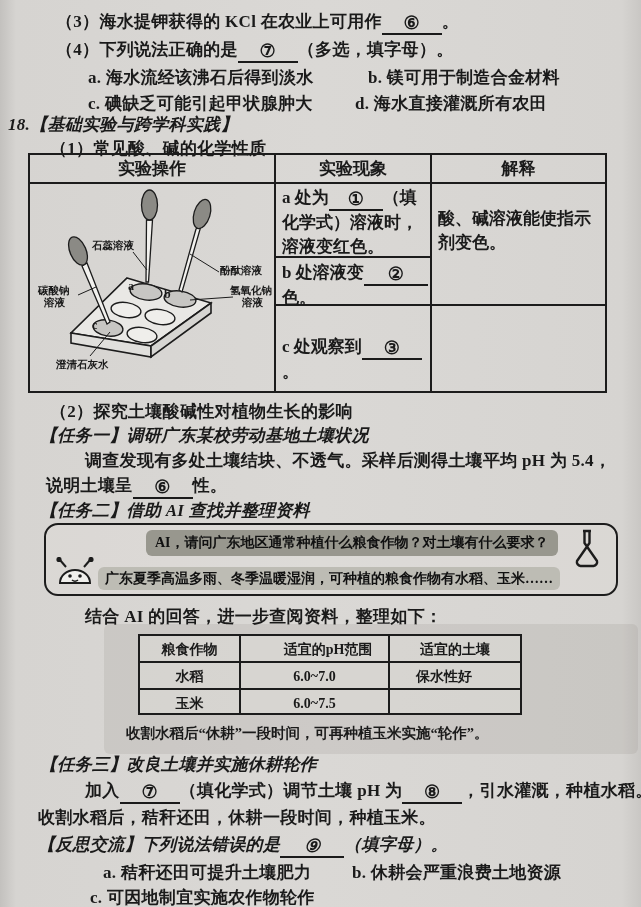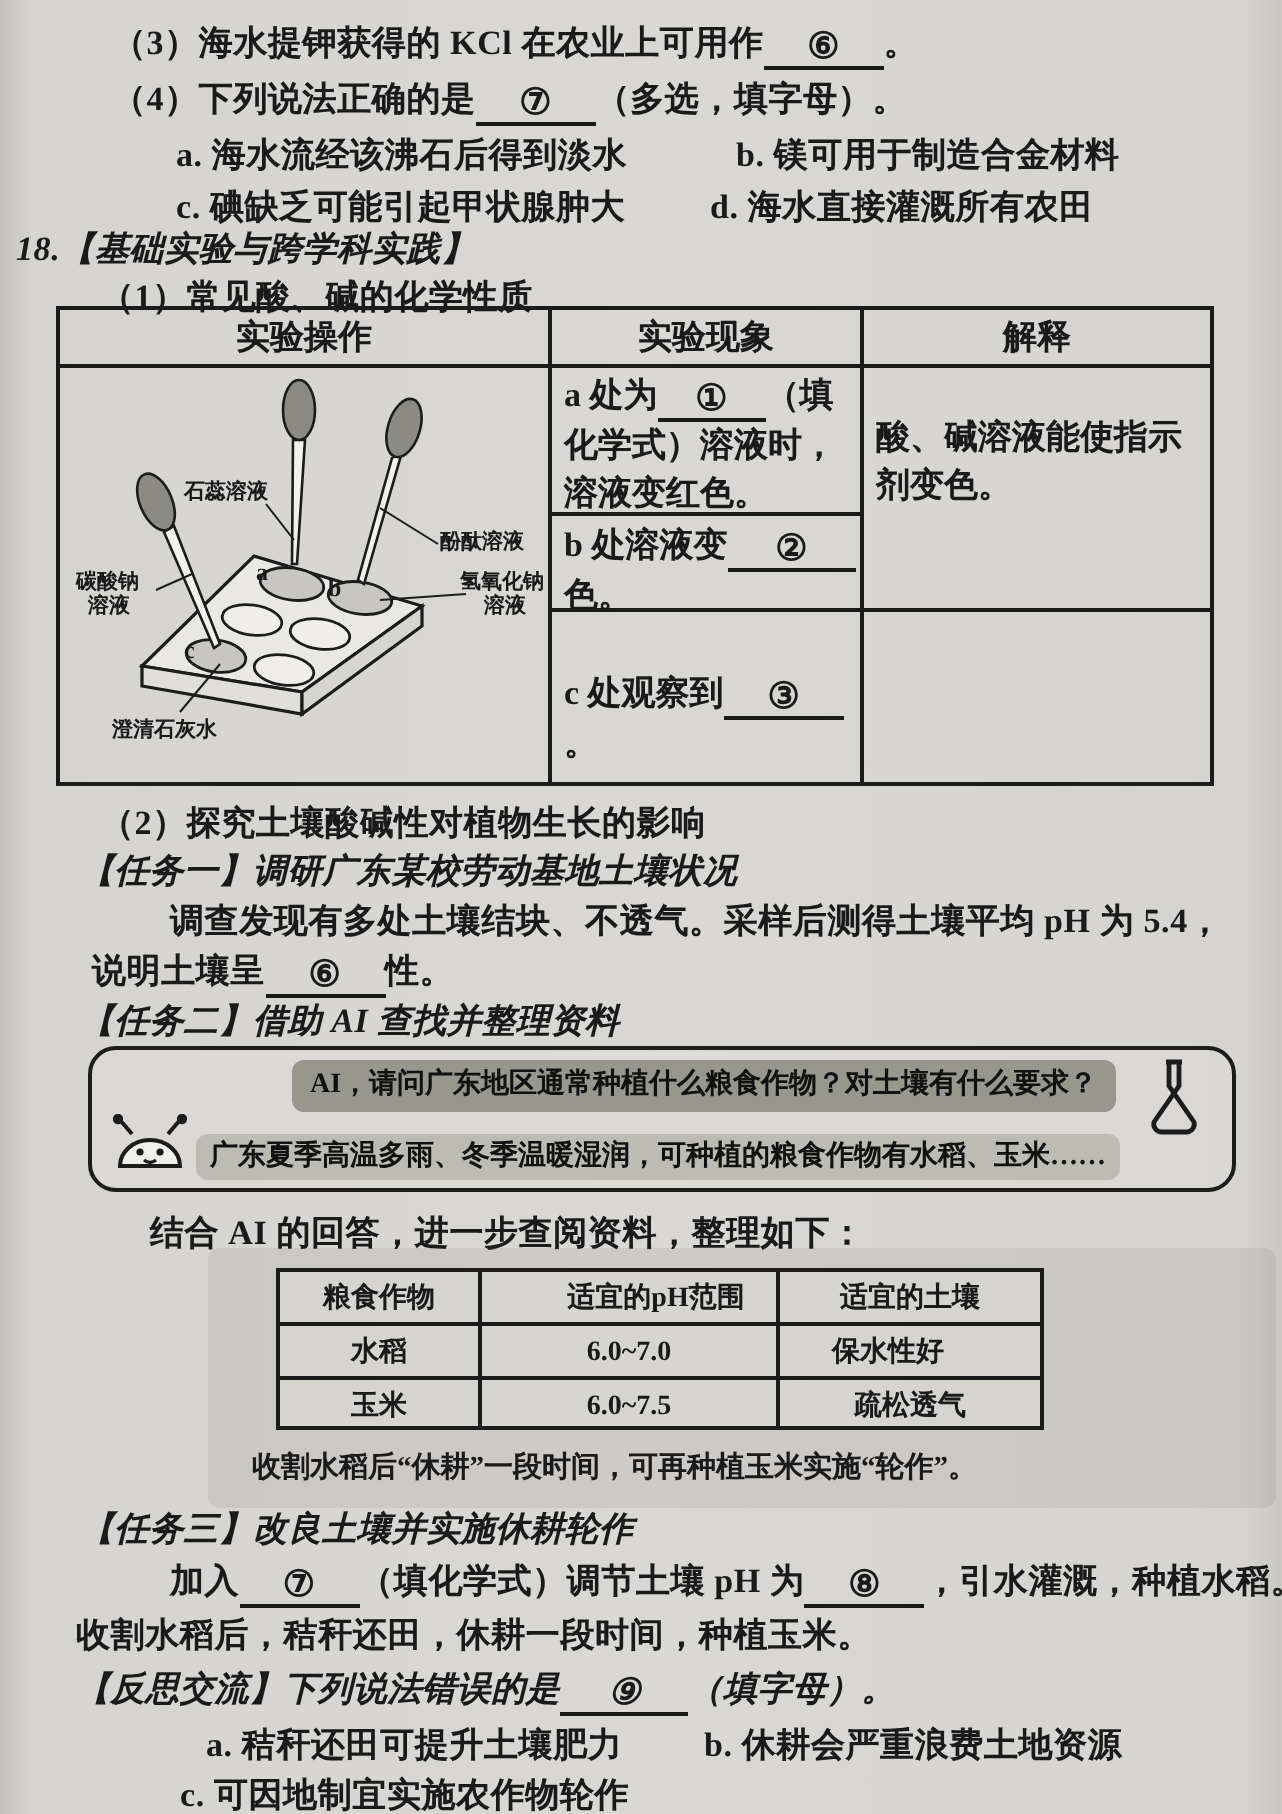--- a/index.html
+++ b/index.html
@@ -149,37 +149,36 @@
         <line x1="32" y1="10" x2="38" y2="3"></line>
           <circle cx="39" cy="2.5" r="1.6" fill="#1c1c1c"></circle>
       </g>
       <circle cx="18" cy="19" r="1.8" fill="#1c1c1c"></circle>
       <circle cx="28" cy="19" r="1.8" fill="#1c1c1c"></circle>
       <path d="M20 23 q3 2.5 6 0" stroke="#1c1c1c" stroke-width="1.6" fill="none"></path>
     </svg>
     <div class="bubble" style="left:52px;top:42px;height:21px;padding:1px 7px;background:#bdbcb4;font-size:14px;line-height:21px;color:#111;">广东夏季高温多雨、冬季温暖湿润，可种植的粮食作物有水稻、玉米……</div>
   </div>
 
-  <div class="abs t" style="left:75px;top:605px;">结合 AI 的回答，进一步查阅资料，整理如下：</div>
+  <div class="abs t" style="left:85px;top:605px;">结合 AI 的回答，进一步查阅资料，整理如下：</div>
 
   <div id="crop-shade"></div>
   <div id="crop-table">
     <div class="line" style="left:0;top:25px;width:380px;height:2px;"></div>
     <div class="line" style="left:0;top:52px;width:380px;height:2px;"></div>
     <div class="line" style="left:99px;top:0;width:2px;height:77px;"></div>
     <div class="line" style="left:248px;top:0;width:2px;height:77px;"></div>
     <div class="ccell" style="left:0;top:0;width:99px;">粮食作物</div>
     <div class="ccell" style="left:101px;top:0;width:174px;">适宜的pH范围</div>
     <div class="ccell" style="left:250px;top:0;width:130px;">适宜的土壤</div>
     <div class="ccell" style="left:0;top:27px;width:99px;">水稻</div>
     <div class="ccell" style="left:101px;top:27px;width:147px;">6.0~7.0</div>
     <div class="ccell" style="left:250px;top:27px;width:108px;">保水性好</div>
     <div class="ccell" style="left:0;top:54px;width:99px;">玉米</div>
     <div class="ccell" style="left:101px;top:54px;width:147px;">6.0~7.5</div>
-    <div class="ccell" style="left:250px;top:54px;width:130px;">疏松透气</div>
   </div>
   <div class="abs" style="left:126px;top:724px;font-size:14.5px;font-weight:700;">收割水稻后“休耕”一段时间，可再种植玉米实施“轮作”。</div>
 
   <div class="abs tb" style="left:40px;top:753px;">【任务三】改良土壤并实施休耕轮作</div>
   <div class="abs t" style="left:85px;top:779px;">
     <span>加入</span><span class="bl" style="min-width:52px;">⑦</span><span>（填化学式）调节土壤 pH 为</span><span class="bl" style="min-width:52px;">⑧</span><span>，引水灌溉，种植水稻。</span>
   </div>
   <div class="abs t" style="left:38px;top:806px;">收割水稻后，秸秆还田，休耕一段时间，种植玉米。</div>
 
   <div class="abs tb" style="left:38px;top:833px;">

